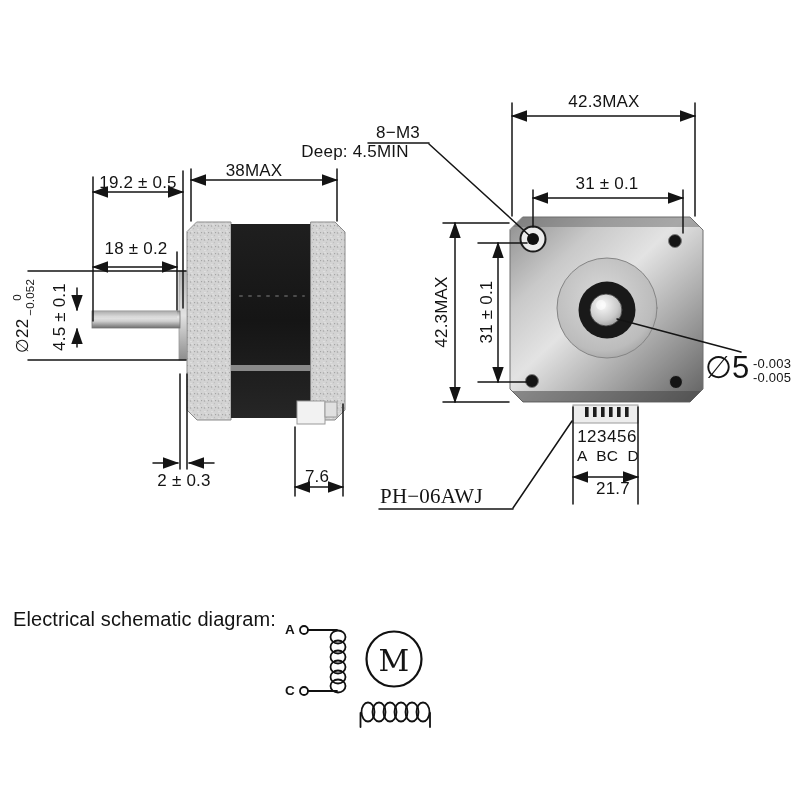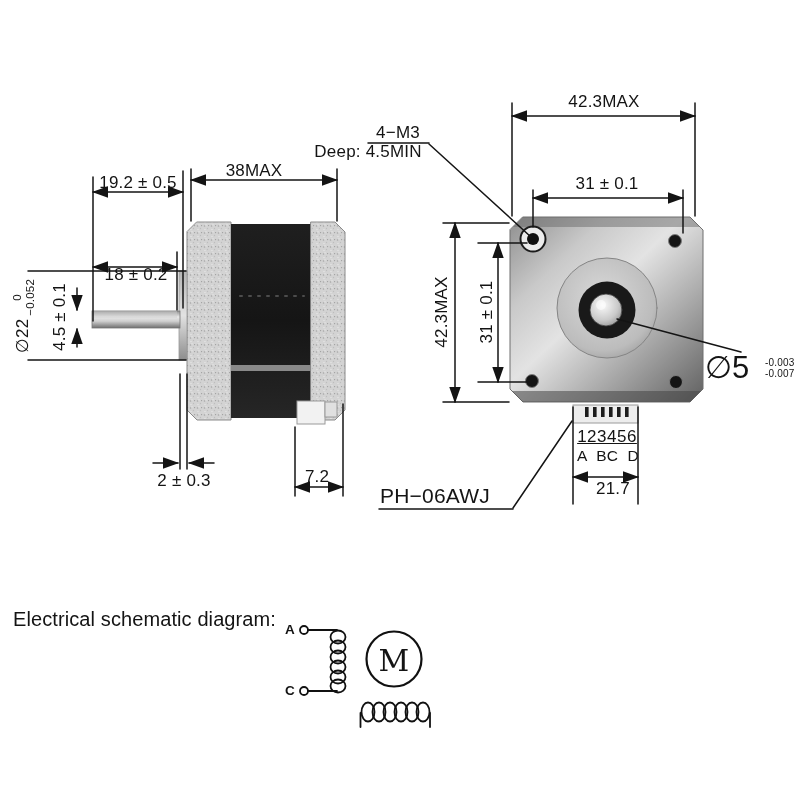--- a/index.html
+++ b/index.html
@@ -6,25 +6,25 @@
   #stage{position:relative;width:800px;height:800px;background:#ffffff;overflow:hidden;
          font-family:"Liberation Sans","DejaVu Sans",sans-serif;color:#111;}
   svg{position:absolute;left:0;top:0;}
   .lbl{position:absolute;font-size:17px;white-space:nowrap;transform:translate(-50%,-50%);
        color:#141414;letter-spacing:0.2px;}
   .rot{transform:translate(-50%,-50%) rotate(-90deg);}
   .la{transform:none;}
   .tolcol{display:inline-flex;flex-direction:column;text-align:center;vertical-align:middle;
           font-size:11.5px;line-height:1.1;margin-left:3px;}
   .big{font-size:31px;letter-spacing:0;}
-  .ph{font-size:21px;}
+  .ph{font-size:21px;font-family:Liberation Serif, serif;}
   .title{font-size:20px;letter-spacing:0.1px;}
   .term{font-size:13.5px;font-weight:bold;}
   .motor{font-family:"DejaVu Serif","Liberation Serif",serif;font-size:30px;}
-  .pins{letter-spacing:0.5px;text-decoration:underline;}
+  .pins{letter-spacing:0.5px;}
   .letters{font-size:15.5px;word-spacing:5px;text-align:right;}
 </style>
 </head>
 <body>
 
 <div id="stage">
 
 <svg width="800" height="800" viewBox="0 0 800 800">
   <defs>
     <marker id="arr" viewBox="0 0 10 7" refX="9.2" refY="3.5" markerWidth="11" markerHeight="8" orient="auto-start-reverse">
@@ -183,46 +183,46 @@
       <ellipse cx="412" cy="712" rx="6.5" ry="9.5"></ellipse>
       <ellipse cx="423" cy="712" rx="6.5" ry="9.5"></ellipse>
       <line x1="360.5" y1="713" x2="360.5" y2="727"></line>
       <line x1="430" y1="713" x2="430" y2="727"></line>
     </g>
   </g>
 </svg>
 
 <div class="lbl" style="left:138px;top:183px">19.2 ± 0.5</div>
 <div class="lbl" style="left:254px;top:171px">38MAX</div>
-<div class="lbl" style="left:136px;top:275px">18 ± 0.2</div>
+<div class="lbl" style="left:136px;top:249px">18 ± 0.2</div>
 
 <div class="lbl rot" style="left:24px;top:316px">
   <span>∅22</span><span class="tolcol">
         <span>0</span>
         <span>−0.052</span>
       </span>
 </div>
 
 <div class="lbl rot" style="left:60px;top:317px">4.5 ± 0.1</div>
 <div class="lbl" style="left:184px;top:481px">2 ± 0.3</div>
-<div class="lbl" style="left:317px;top:477px">7.2</div>
+<div class="lbl" style="left:317px;top:477px">7.6</div>
 
 <div class="lbl" style="left:604px;top:102px">42.3MAX</div>
 <div class="lbl" style="left:607px;top:184px">31 ± 0.1</div>
 <div class="lbl rot" style="left:442px;top:312px">42.3MAX</div>
 <div class="lbl rot" style="left:487px;top:312px">31 ± 0.1</div>
 
-<div class="lbl" style="left:398px;top:133px">4−M3</div>
-<div class="lbl" style="left:368px;top:152px">Deep: 4.5MIN</div>
+<div class="lbl" style="left:398px;top:133px">8−M3</div>
+<div class="lbl" style="left:355px;top:152px">Deep: 4.5MIN</div>
 
 <div class="lbl la big" style="left:705px;top:349px">∅5</div>
 <div class="lbl la" style="left:753px;top:357px">
-  <span class="tolcol" style="margin-left:12px;font-size:10px">
+  <span class="tolcol" style="margin-left:0;font-size:13px">
     <span>-0.003</span>
-    <span>-0.007</span>
+    <span>-0.005</span>
   </span>
 </div>
 
 <div class="lbl pins" style="left:607px;top:437px">123456</div>
 <div class="lbl letters" style="left:608px;top:456px">A BC D</div>
 <div class="lbl" style="left:613px;top:489px">21.7</div>
 <div class="lbl la ph" style="left:380px;top:484px">PH−06AWJ</div>
 
 <div class="lbl la title" style="left:13px;top:608px">Electrical schematic diagram:</div>
 <div class="lbl term" style="left:290px;top:629px">A</div>

